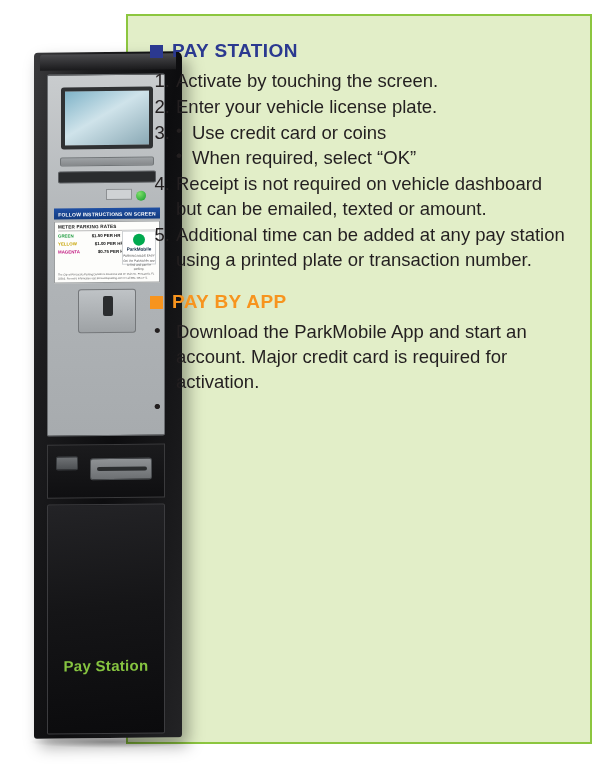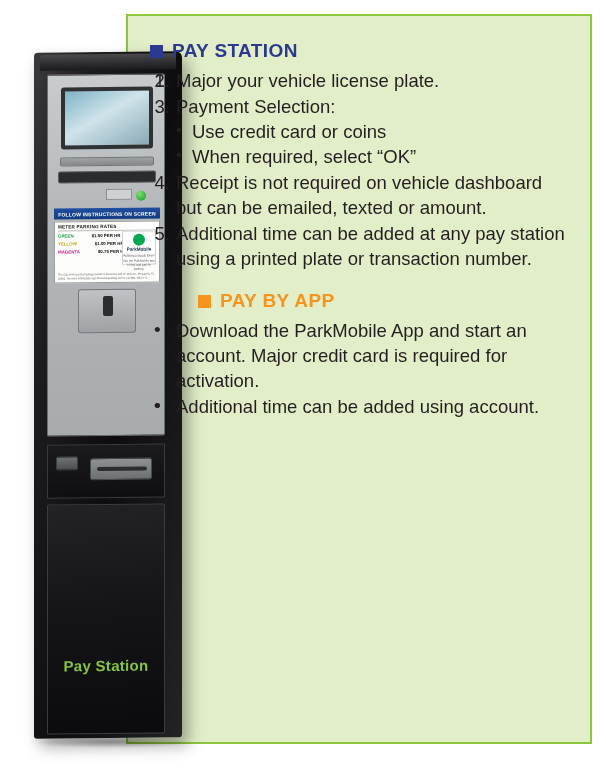--- a/index.html
+++ b/index.html
@@ -51,21 +51,21 @@
   .sq {
     display: inline-block;
     width: 13px;
     height: 13px;
     margin-right: 9px;
     flex: 0 0 auto;
   }
   .sq-blue { background: #2b3990; }
   .sq-orange { background: #f7941e; }
   .head-blue { color: #2b3990; }
-  .head-orange { color: #f7941e; margin-left: 48px; }
+  .head-orange { color: #f7941e; }
 
   ol.steps, ul.bullets {
     list-style: none;
     margin: 0;
     padding: 0;
   }
   ol.steps > li, ul.bullets > li {
     position: relative;
     padding-left: 26px;
     font-size: 18.5px;
@@ -441,28 +441,28 @@
   <div class="panel-inner">
 
     <div class="section-head head-blue">
       <span class="sq sq-blue"></span>
       <span>PAY STATION</span>
     </div>
 
     <ol class="steps">
       <li>
         <span class="num">1.</span>
+        <span>Activate by touching the screen.</span>
       </li>
       <li>
         <span class="num">2.</span>
-        <span>Major your vehicle license plate.</span>
+        <span>Enter your vehicle license plate.</span>
       </li>
       <li>
         <span class="num">3.</span>
-        <span>Payment Selection:</span>
         <ul class="sub">
           <li>
             <span class="bdot">•</span>
             <span>Use credit card or coins</span>
           </li>
           <li>
             <span class="bdot">•</span>
           </li>
           <li>
             <span class="bdot">•</span>
@@ -490,18 +490,17 @@
     <ul class="bullets">
       <li>
         <span class="dot">•</span>
         <span>Download the ParkMobile App and start an account. Major credit card is required for activation.</span>
       </li>
       <li>
         <span class="dot">•</span>
       </li>
       <li>
         <span class="dot">•</span>
-        <span>Additional time can be added using account.</span>
       </li>
     </ul>
 
   </div>
 </div>
 
 </body></html>

